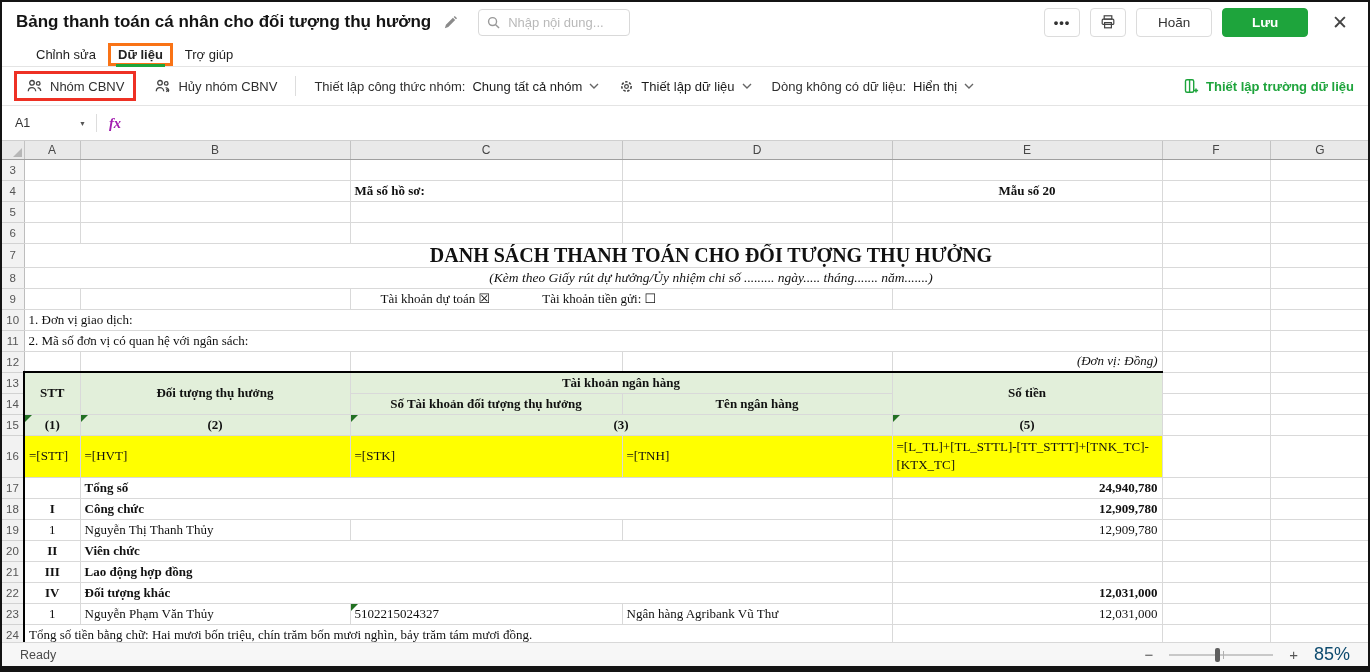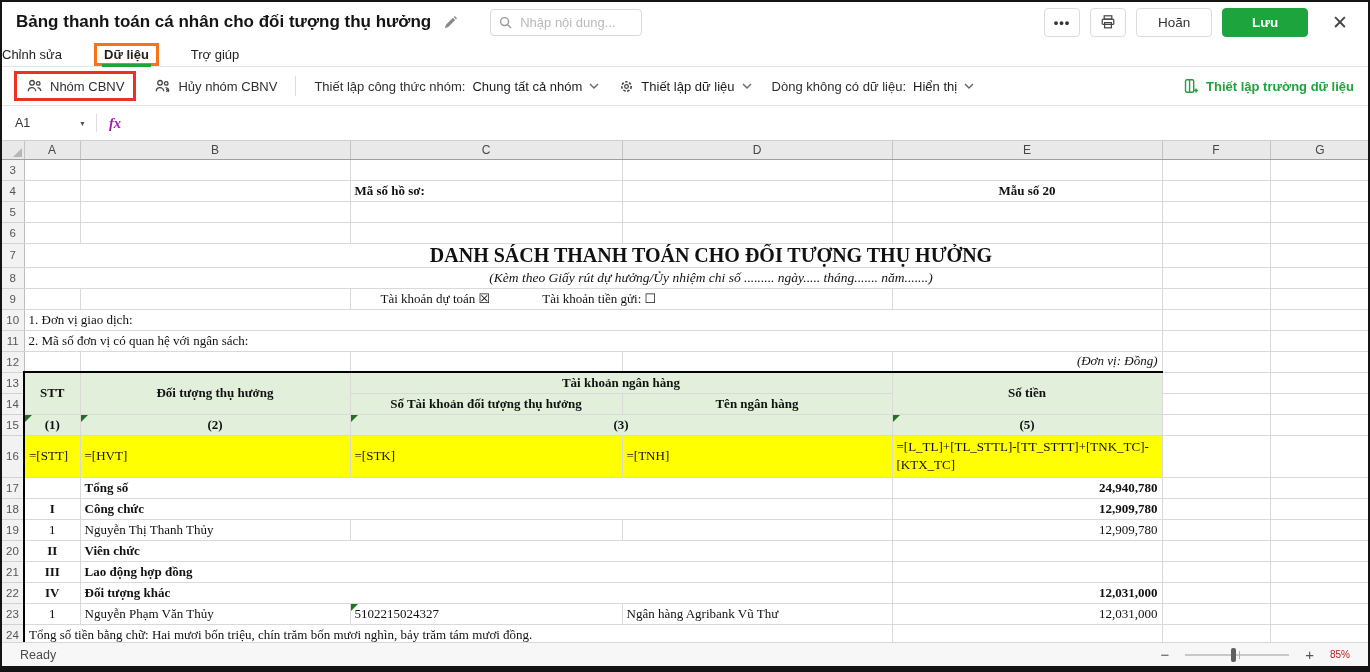--- a/index.html
+++ b/index.html
@@ -2,32 +2,32 @@
 <html><head>
 <meta charset="utf-8">
 <style>
   * { margin:0; box-sizing:border-box; }
   body { background:#fff; }
   .window{width:1370px;height:672px;border:2px solid #141414;border-bottom-width:6px;display:flex;flex-direction:column;background:#fff;font-family:"Liberation Sans",sans-serif;overflow:hidden}
   
   .titlebar{flex:0 0 40px;display:flex;align-items:center;padding:0 14px;gap:10px}
   .title{font-size:17px;font-weight:700;color:#141414;white-space:nowrap}
   .iconbtn{background:none;border:0;cursor:pointer;display:flex;align-items:center;padding:2px}
-  .search{display:flex;align-items:center;gap:6px;border:1px solid #d9d9d9;border-radius:4px;height:27px;width:152px;padding:0 8px;margin-left:20px}
+  .search{display:flex;align-items:center;gap:6px;border:1px solid #d9d9d9;border-radius:4px;height:27px;width:152px;padding:0 8px;margin-left:8px}
   .search input{border:0;outline:0;width:100%;font-size:13px;color:#333;font-family:"Liberation Sans",sans-serif}
   .search input::placeholder{color:#b9b9b9}
   .tb-spacer{flex:1}
   .btn{height:29px;border:1px solid #dcdcdc;border-radius:4px;background:#fff;font-size:13.5px;color:#333;display:flex;align-items:center;justify-content:center;cursor:pointer;font-family:"Liberation Sans",sans-serif}
   .btn.sq{width:36px}
   .btn.hoan{width:76px}
   .btn.luu{width:86px;background:#1ea43c;border-color:#1ea43c;color:#fff;font-weight:700}
   .close{font-size:19px;color:#444;margin-left:8px;background:none;border:0;cursor:pointer;line-height:1}
   .dots{font-size:13px;font-weight:700;letter-spacing:1px;color:#333}
   
-  .tabs{flex:0 0 24px;display:flex;align-items:center;padding:0 0;gap:36px;font-size:13px;color:#222}
+  .tabs{flex:0 0 24px;display:flex;align-items:center;padding:0 34px;gap:16px;font-size:13px;color:#222}
   .tab{cursor:pointer}
   .tab-hl{border:3px solid #f97316;padding:1px 7px;font-weight:700;position:relative;margin:0 -4px;cursor:pointer}
   .tab-hl::after{content:"";position:absolute;left:5px;right:5px;bottom:-4px;height:3px;background:#1ea43c}
   
   .toolbar{flex:0 0 40px;border-top:1px solid #e4e4e4;border-bottom:1px solid #e4e4e4;display:flex;align-items:center;padding:0 12px;gap:16px;font-size:13px;color:#2f2f2f}
   .tool{display:flex;align-items:center;gap:7px;background:none;border:0;font-size:13px;color:#2f2f2f;cursor:pointer;padding:4px 2px;font-family:"Liberation Sans",sans-serif;white-space:nowrap}
   .tool b{font-weight:400;color:#1c1c1c}
   .tool.redbox{border:3px solid #ee3124;padding:4px 9px}
   .vdiv{width:1px;height:20px;background:#ddd}
   .spacer{flex:1}
@@ -60,21 +60,21 @@
   .shift{text-align:center;padding-left:240px !important}
   .acct{text-align:left;padding-right:60px !important}
   .acct span{margin:0 26px}
   
   .statusbar{flex:0 0 24px;background:#f7f7f7;border-top:1px solid #d8d8d8;display:flex;align-items:center;padding:0 18px;font-size:12.5px;color:#4a4a4a}
   .zoomctl{margin-left:auto;display:flex;align-items:center;gap:10px}
   .zsign{font-size:15px;color:#555;cursor:pointer;line-height:1;background:none;border:0}
   .track{position:relative;width:104px;height:2px;background:#c8c8c8;cursor:pointer}
   .tick{position:absolute;left:52%;top:-3px;width:1px;height:8px;background:#b0b0b0}
   .handle{position:absolute;left:44%;top:-6px;width:5px;height:14px;background:#5f5f5f;border-radius:2px;cursor:grab}
-  .zpct{font-size:10px;color:#b91c1c}
+  .zpct{font-size:18px;color:#0c4a6e}
   svg{display:block}
 </style>
 </head>
 <body>
 
 <div class="window">
 
   <div class="titlebar">
     <div class="title">Bảng thanh toán cá nhân cho đối tượng thụ hưởng</div>
     <button class="iconbtn">

